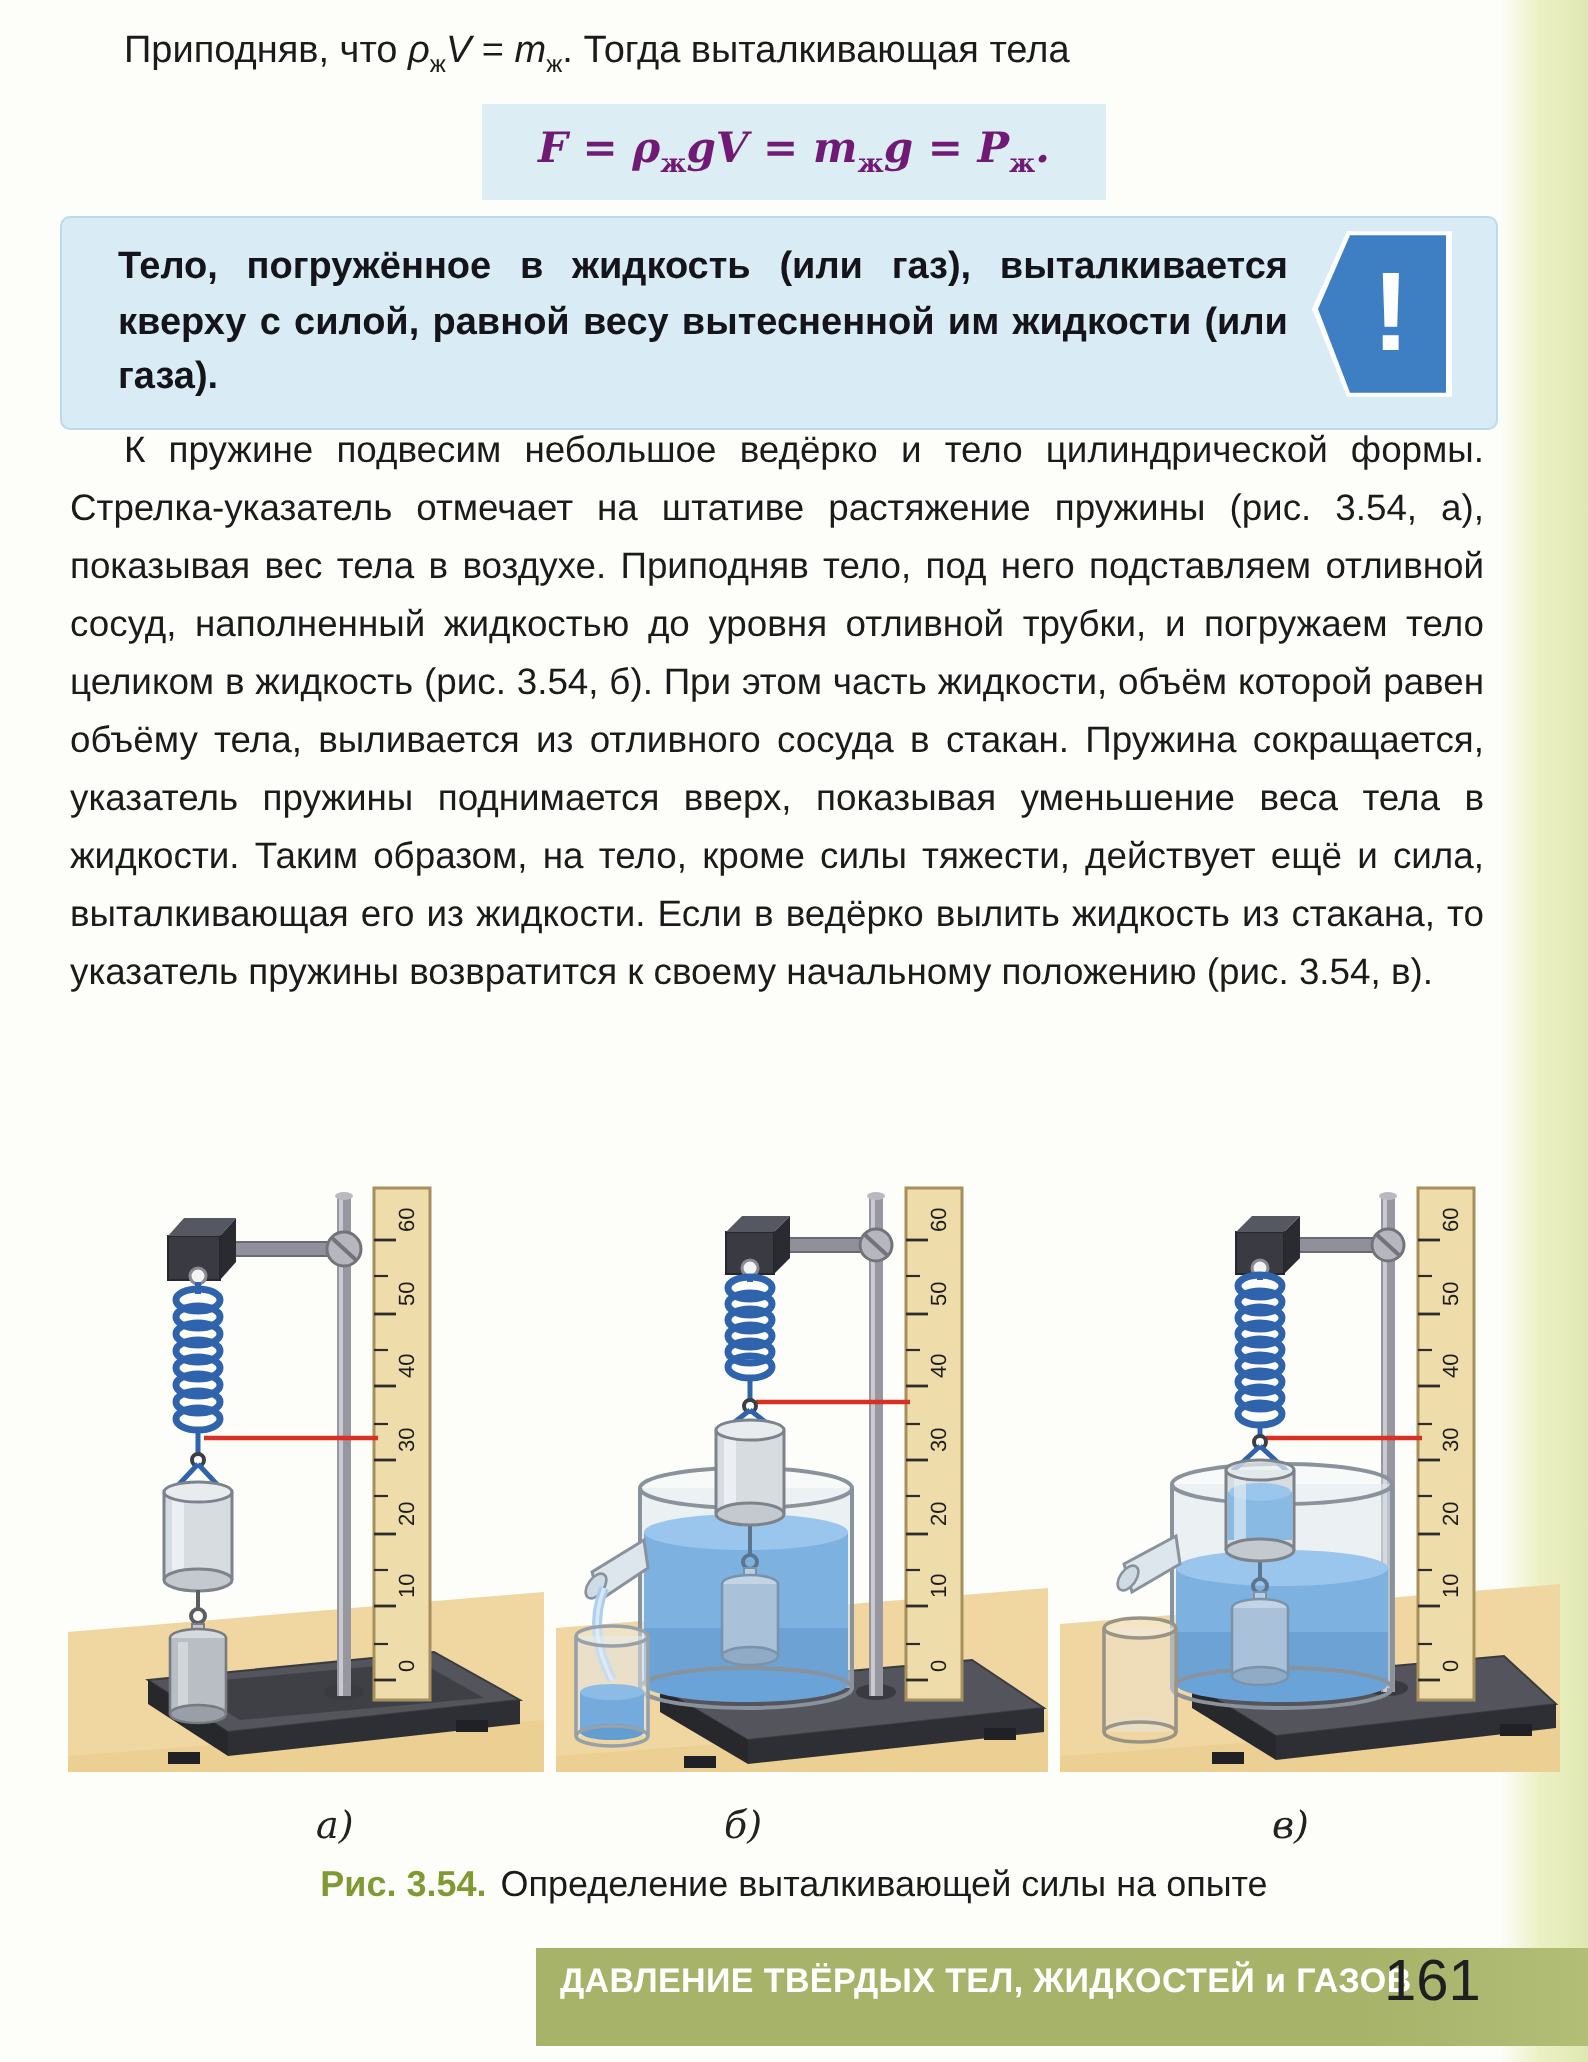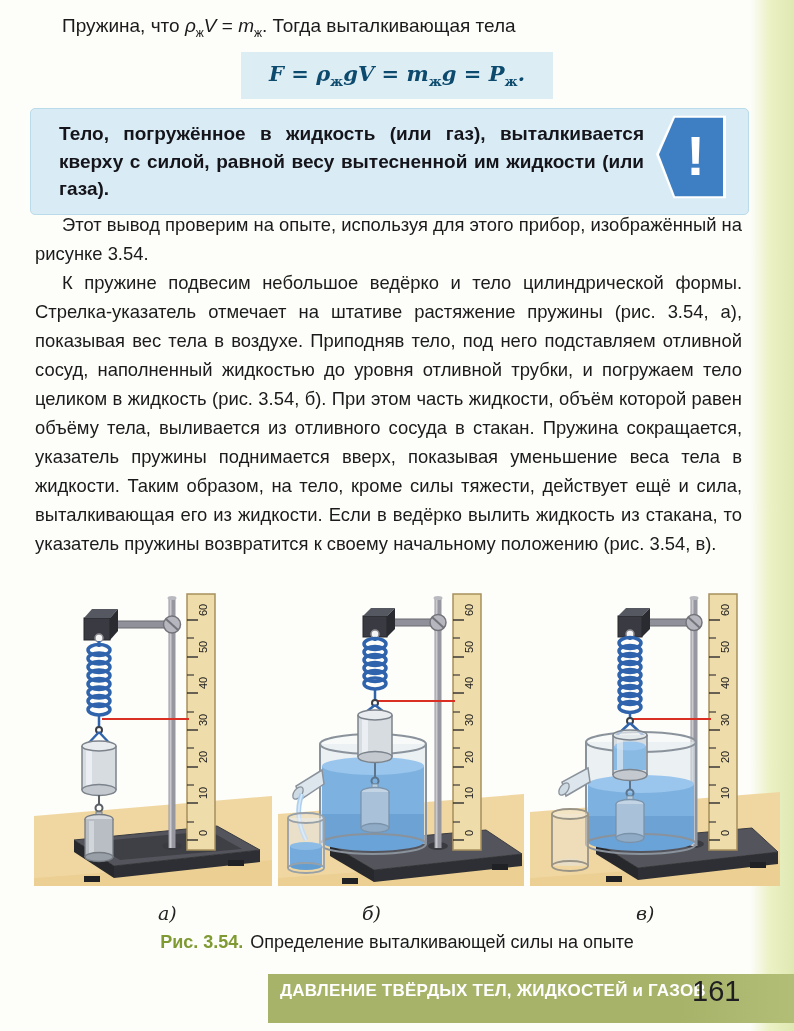--- a/index.html
+++ b/index.html
@@ -11,21 +11,21 @@
   
   .intro{position:absolute;top:15px;left:36px;width:700px;font-size:19px;color:#1b1b1b;
          text-indent:26px;z-index:2;}
   .math{font-family:Liberation Sans, sans-serif;font-style:italic;}
   .math sub, .fsub{font-size:12px;font-style:normal;}
 
   
   .formula-wrap{position:absolute;top:52px;left:0;width:794px;text-align:center;z-index:2;}
   .formula-box{display:inline-block;background:#dcedf3;padding:9px 28px 10px;
          font-family:"DejaVu Serif",serif;font-style:italic;font-weight:bold;
-         font-size:21px;color:#0c4a6e;}
+         font-size:21px;color:#701a75;}
   .formula-box .fsub{font-size:13px;font-weight:bold;}
 
   
   .rule-box{position:absolute;top:108px;left:30px;width:719px;box-sizing:border-box;z-index:2;
          background:#d9ecf5;border:1px solid #badbe9;border-radius:5px;
          padding:11px 104px 11px 28px;font-size:19px;line-height:27.5px;font-weight:bold;
          color:#14141a;text-align:justify;}
   .badge-outer{position:absolute;right:22px;top:4px;width:70px;height:88px;background:#ffffff;
          clip-path:polygon(0 47%,25% 3%,100% 3%,100% 97%,25% 97%);
          filter:drop-shadow(2px 2px 2px rgba(0,0,0,.28));}
@@ -61,38 +61,37 @@
 
   svg text.tick{font-family:"Liberation Sans",sans-serif;font-size:11px;fill:#1c1c1c;}
 </style>
 </head>
 <body>
 
 <div class="page">
   <div class="edge-strip"></div>
 
   <div class="intro">
-    <span>Пружина, что </span><span class="math"><span>ρ</span><sub>ж</sub><span>V</span></span><span> = </span><span class="math"><span>m</span><sub>ж</sub></span><span>. Тогда выталкивающая тела</span>
+    <span>Приподняв, что </span><span class="math"><span>ρ</span><sub>ж</sub><span>V</span></span><span> = </span><span class="math"><span>m</span><sub>ж</sub></span><span>. Тогда выталкивающая тела</span>
   </div>
 
   <div class="formula-wrap">
     <span class="formula-box"><span>F</span><span> = </span><span>ρ</span><sub class="fsub">ж</sub><span>gV</span><span> = </span><span>m</span><sub class="fsub">ж</sub><span>g</span><span> = </span><span>P</span><sub class="fsub">ж</sub><span>.</span></span>
   </div>
 
   <div class="rule-box">
     <span>Тело, погружённое в жидкость (или газ), выталкивается кверху с силой, равной весу вытесненной им жидкости (или газа).</span>
     <div class="badge-outer">
       <div class="badge-inner">
         <span>!</span>
       </div>
     </div>
   </div>
 
   <div class="body-text">
-    <p>Этот вывод проверим на опыте, используя для этого прибор, изображённый на рисунке 3.54.</p>
     <p>К пружине подвесим небольшое ведёрко и тело цилиндрической формы. Стрелка-указатель отмечает на штативе растяжение пружины (рис. 3.54, а), показывая вес тела в воздухе. Приподняв тело, под него подставляем отливной сосуд, наполненный жидкостью до уровня отливной трубки, и погружаем тело целиком в жидкость (рис. 3.54, б). При этом часть жидкости, объём которой равен объёму тела, выливается из отливного сосуда в стакан. Пружина сокращается, указатель пружины поднимается вверх, показывая уменьшение веса тела в жидкости. Таким образом, на тело, кроме силы тяжести, действует ещё и сила, выталкивающая его из жидкости. Если в ведёрко вылить жидкость из стакана, то указатель пружины возвратится к своему начальному положению (рис. 3.54, в).</p>
   </div>
 
   <svg id="fig-a" class="fig" width="245" height="312" viewBox="0 0 245 312">
     <polygon points="2,228 240,208 240,298 2,298" fill="#f0d7a2"></polygon>
     <polygon points="2,290 240,272 240,298 2,298" fill="#eccf93"></polygon>
     <g>
       <polygon points="42,252 185,238 228,262 82,278" fill="#54555c" stroke="#3a3b40" stroke-width="1"></polygon>
       <polygon points="58,254 178,243 210,261 88,272" fill="#3f4046"></polygon>
       <polygon points="82,278 228,262 228,274 82,290" fill="#2e2f34"></polygon>

